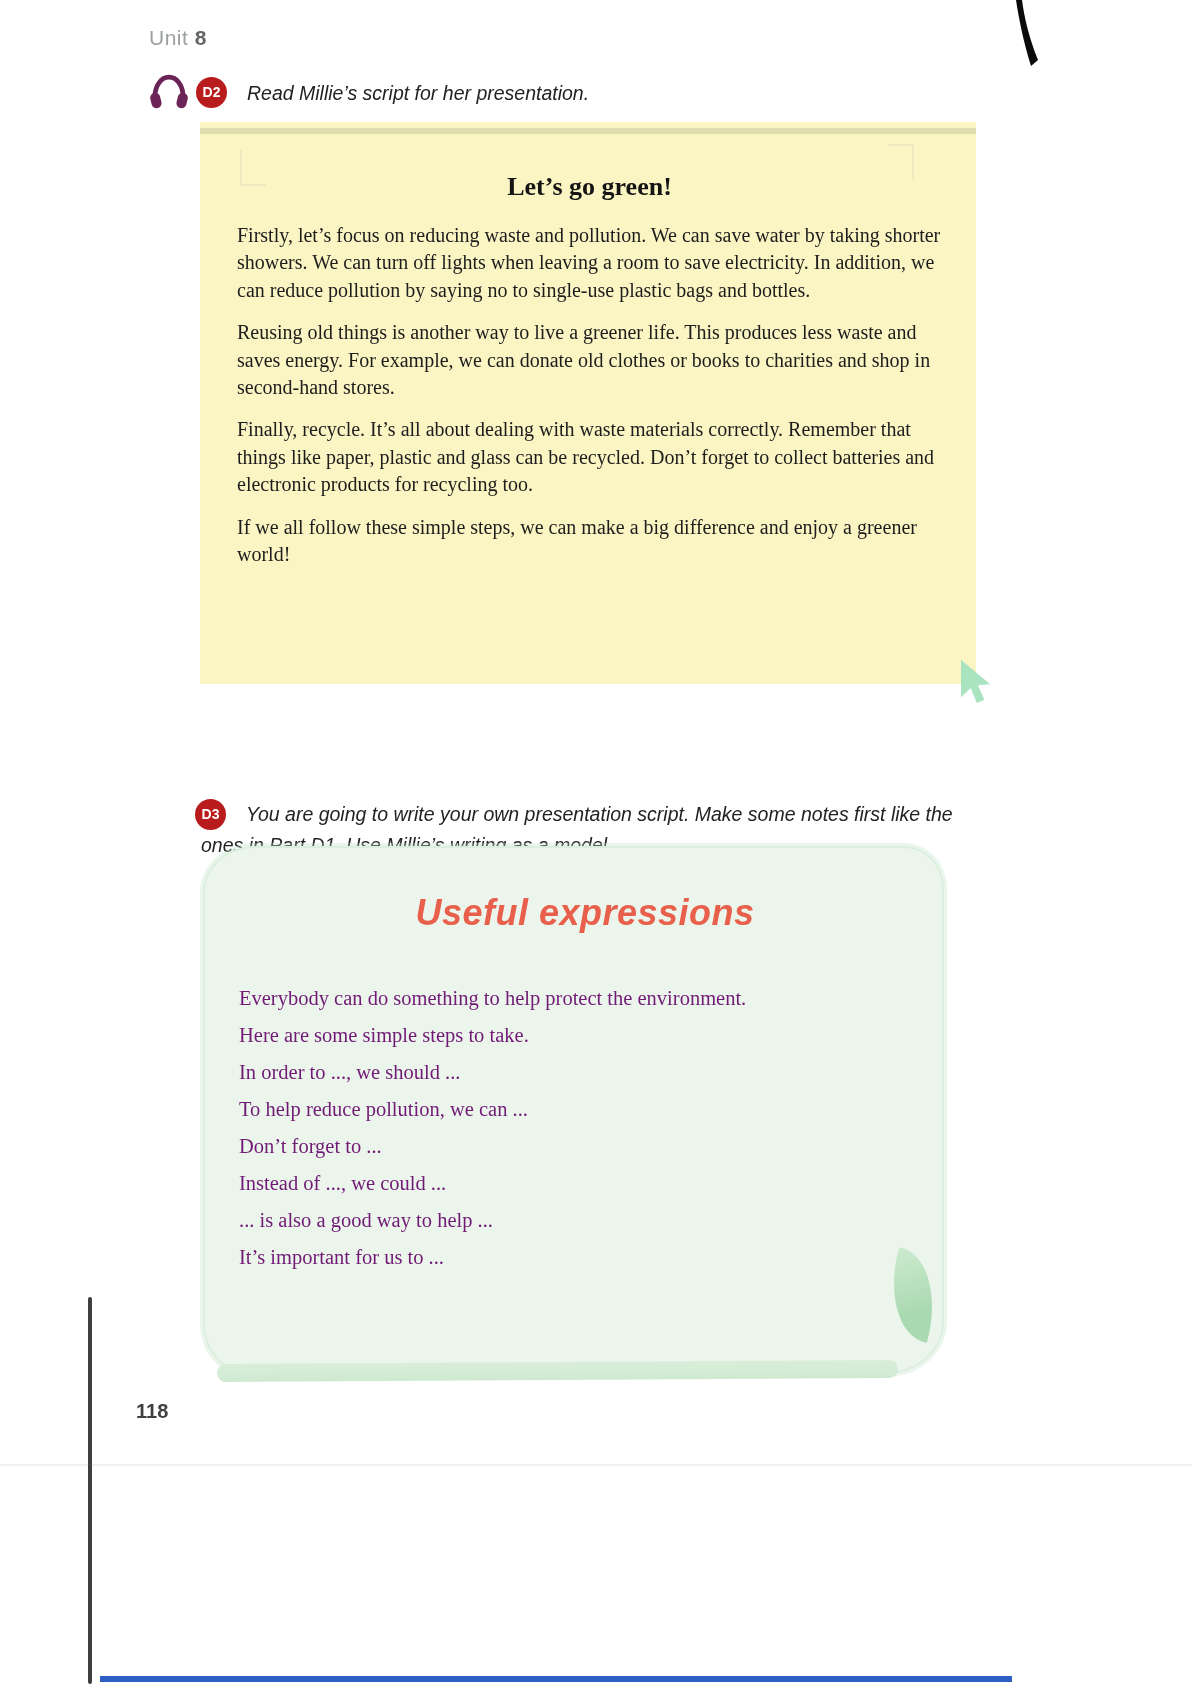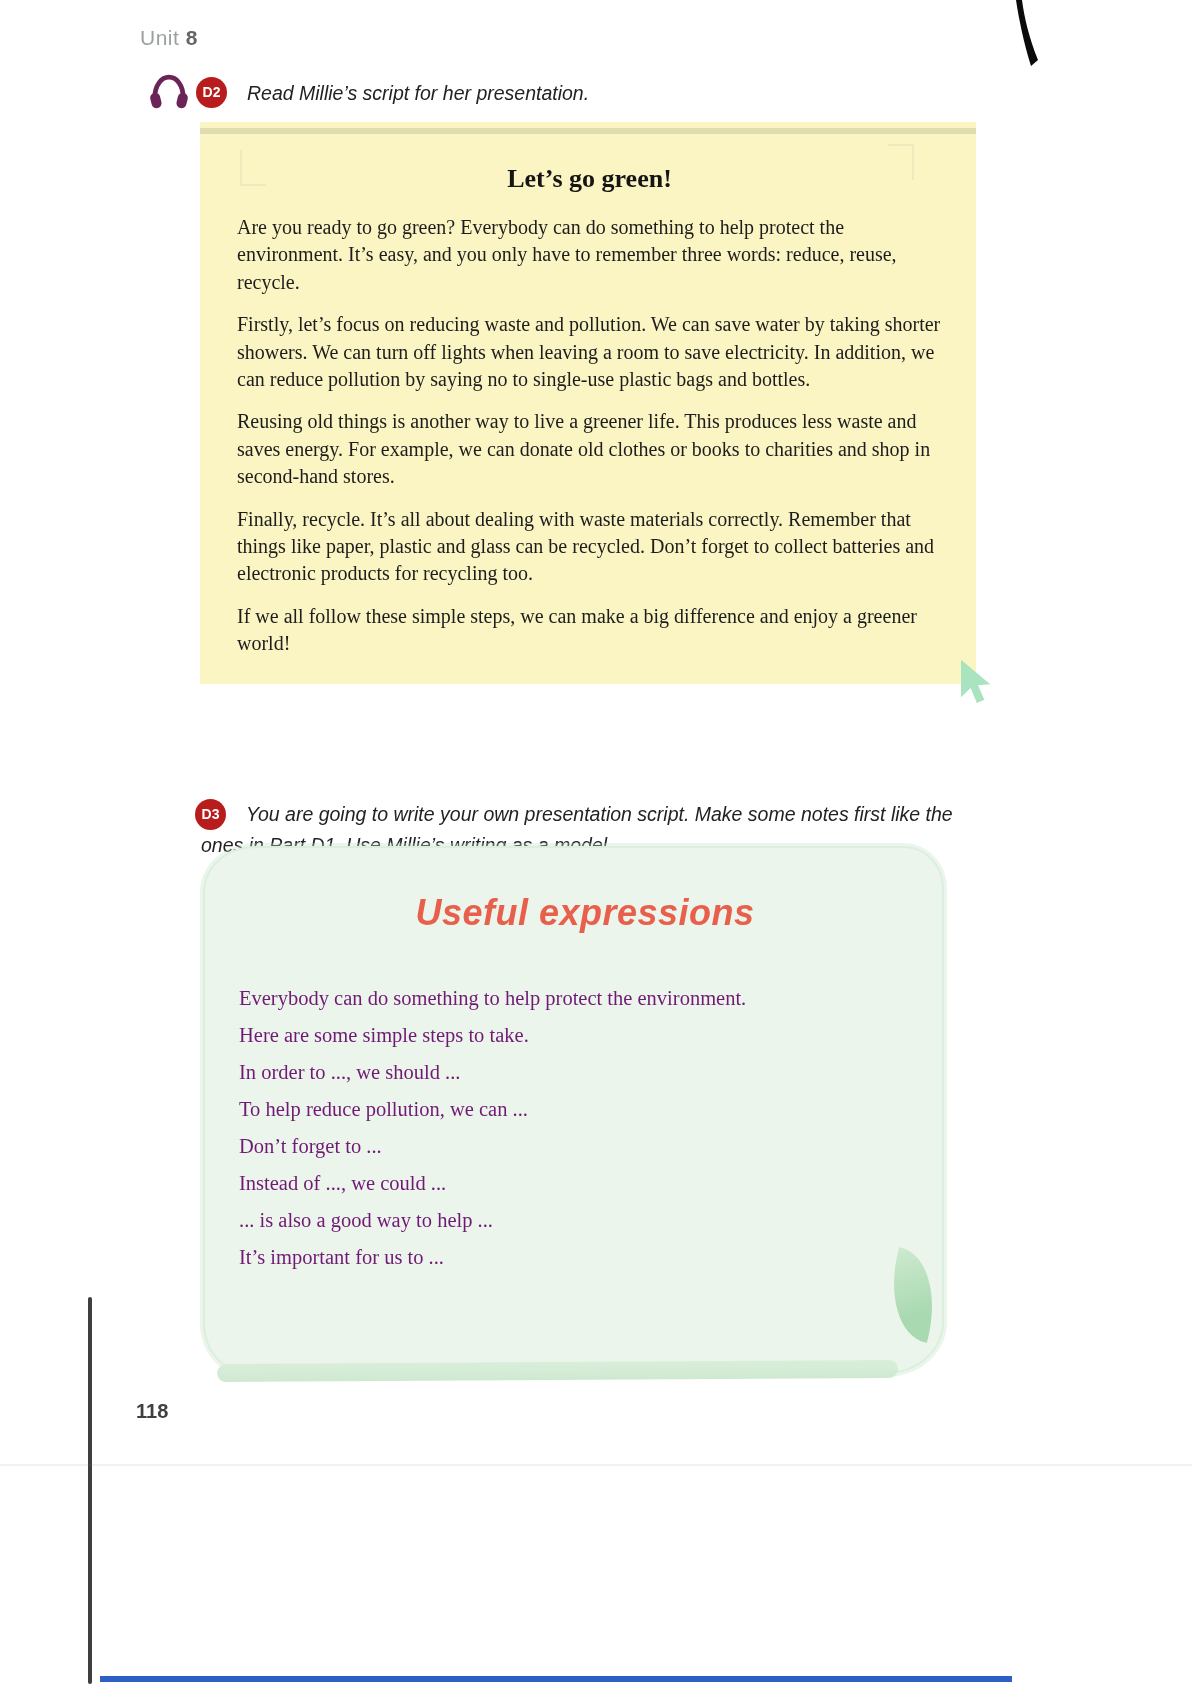--- a/index.html
+++ b/index.html
@@ -1,36 +1,36 @@
 <!DOCTYPE html>
 <html><head>
 <meta charset="utf-8">
 <style>
   html,body{margin:0;padding:0;}
   body{
     width:1192px;height:1684px;position:relative;background:#ffffff;
     font-family:"Liberation Sans",sans-serif;overflow:hidden;
   }
   
-  .unit-header{position:absolute;left:140px;top:26px;font-size:21px;color:#9aa0a2;letter-spacing:.5px;}
+  .unit-header{position:absolute;left:149px;top:26px;font-size:21px;color:#9aa0a2;letter-spacing:.5px;}
   .unit-header b{color:#636567;font-weight:700;}
   .hp-icon{position:absolute;left:148px;top:72px;width:42px;height:40px;}
   .badge{
     position:absolute;width:31px;height:31px;border-radius:50%;
     background:#b91c1c;color:#fff;font-weight:700;font-size:14px;line-height:31px;
     text-align:center;font-family:"Liberation Sans",sans-serif;
   }
   .d2-badge{left:196px;top:77px;}
   .d2-instruction{
     position:absolute;left:247px;top:82px;font-style:italic;font-size:19.5px;color:#222;
   }
   
   .script-box{
     position:absolute;left:200px;top:122px;width:776px;height:562px;
-    background:#FBF4C3;box-sizing:border-box;padding:20px 34px 0 37px;
+    background:#FBF4C3;box-sizing:border-box;padding:28px 34px 0 37px;
     font-family:"Liberation Serif",serif;color:#1d1d1d;
   }
   .script-box .scan-edge{
     position:absolute;left:0;top:6px;width:100%;height:6px;
     background:rgba(150,160,130,0.28);
   }
   .corner-mark{position:absolute;width:24px;height:34px;opacity:.7;}
   .corner-tl{left:40px;top:28px;border-left:2px solid #ece5bf;border-bottom:2px solid #ece5bf;}
   .corner-tr{right:62px;top:22px;border-right:2px solid #ece5bf;border-top:2px solid #ece5bf;}
   .script-title{
@@ -89,21 +89,20 @@
   <rect x="30.5" y="21" width="10.5" height="16" rx="5" fill="#6B2457" transform="rotate(14 36 29)"></rect>
 </svg>
 <div class="badge d2-badge">D2</div>
 <div class="d2-instruction">Read Millie’s script for her presentation.</div>
 
 <div class="script-box">
   <div class="scan-edge"></div>
   <div class="corner-mark corner-tl"></div>
   <div class="corner-mark corner-tr"></div>
   <div class="script-title">Let’s go green!</div>
-  <p class="script-par">Are you ready to go green? Everybody can do something to help protect the environment. It’s easy, and you only have to remember three words: reduce, reuse, recycle.</p>
   <p class="script-par">Firstly, let’s focus on reducing waste and pollution. We can save water by taking shorter showers. We can turn off lights when leaving a room to save electricity. In addition, we can reduce pollution by saying no to single-use plastic bags and bottles.</p>
   <p class="script-par">Reusing old things is another way to live a greener life. This produces less waste and saves energy. For example, we can donate old clothes or books to charities and shop in second-hand stores.</p>
   <p class="script-par">Finally, recycle. It’s all about dealing with waste materials correctly. Remember that things like paper, plastic and glass can be recycled. Don’t forget to collect batteries and electronic products for recycling too.</p>
   <p class="script-par">If we all follow these simple steps, we can make a big difference and enjoy a greener world!</p>
 </div>
 
 <svg class="cursor-icon" viewBox="0 0 24 30">
   <path d="M3 1 L3 23.5 L8.8 18 L12.5 27 L17 25 L13.2 16.4 L20.5 15.8 Z" fill="#A9E3C0"></path>
 </svg>
 

